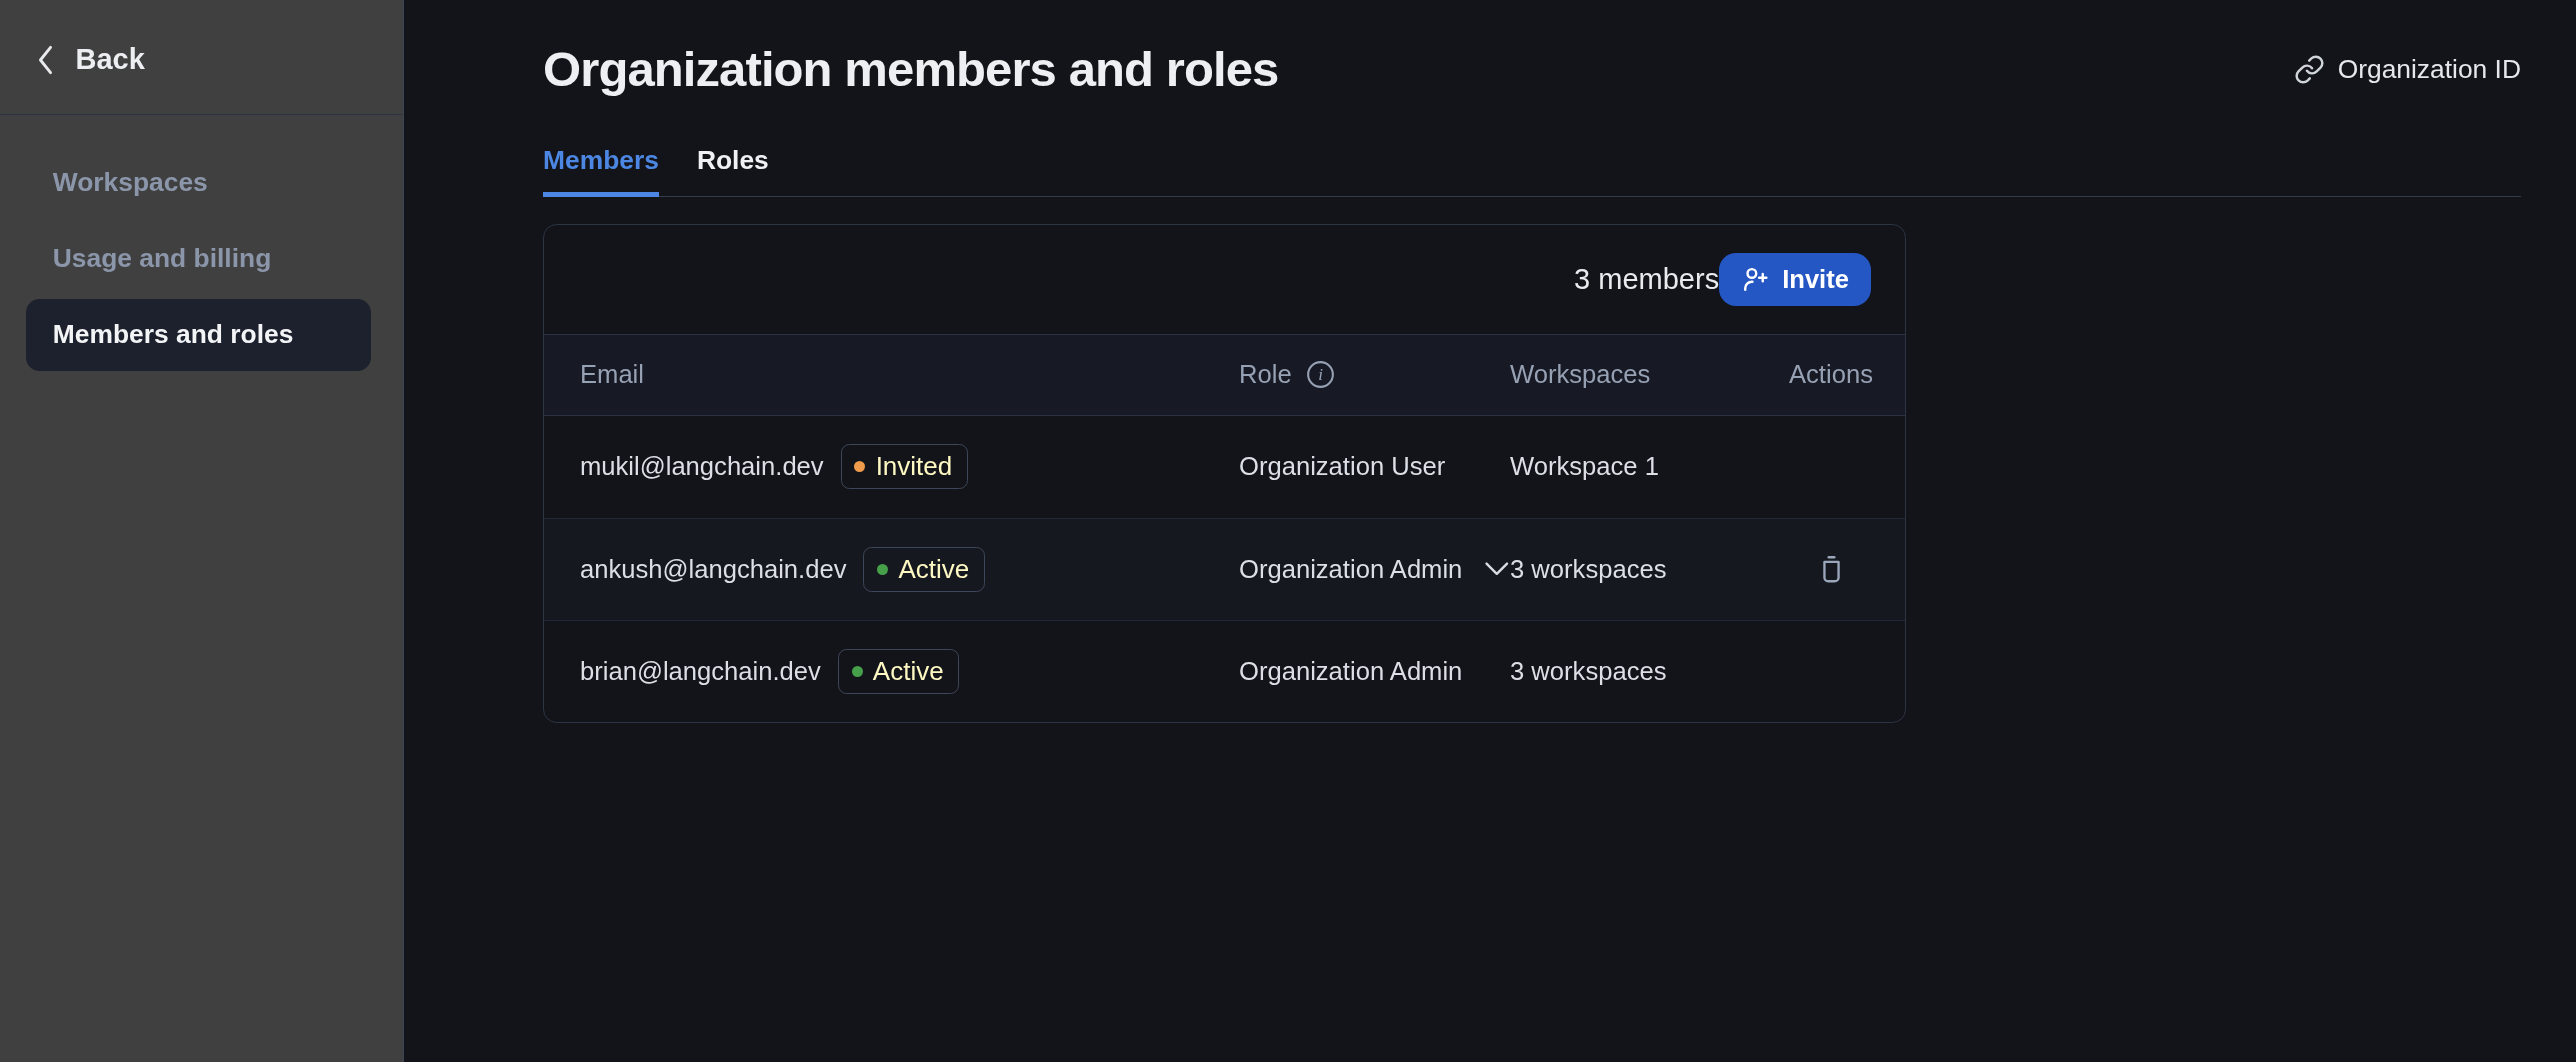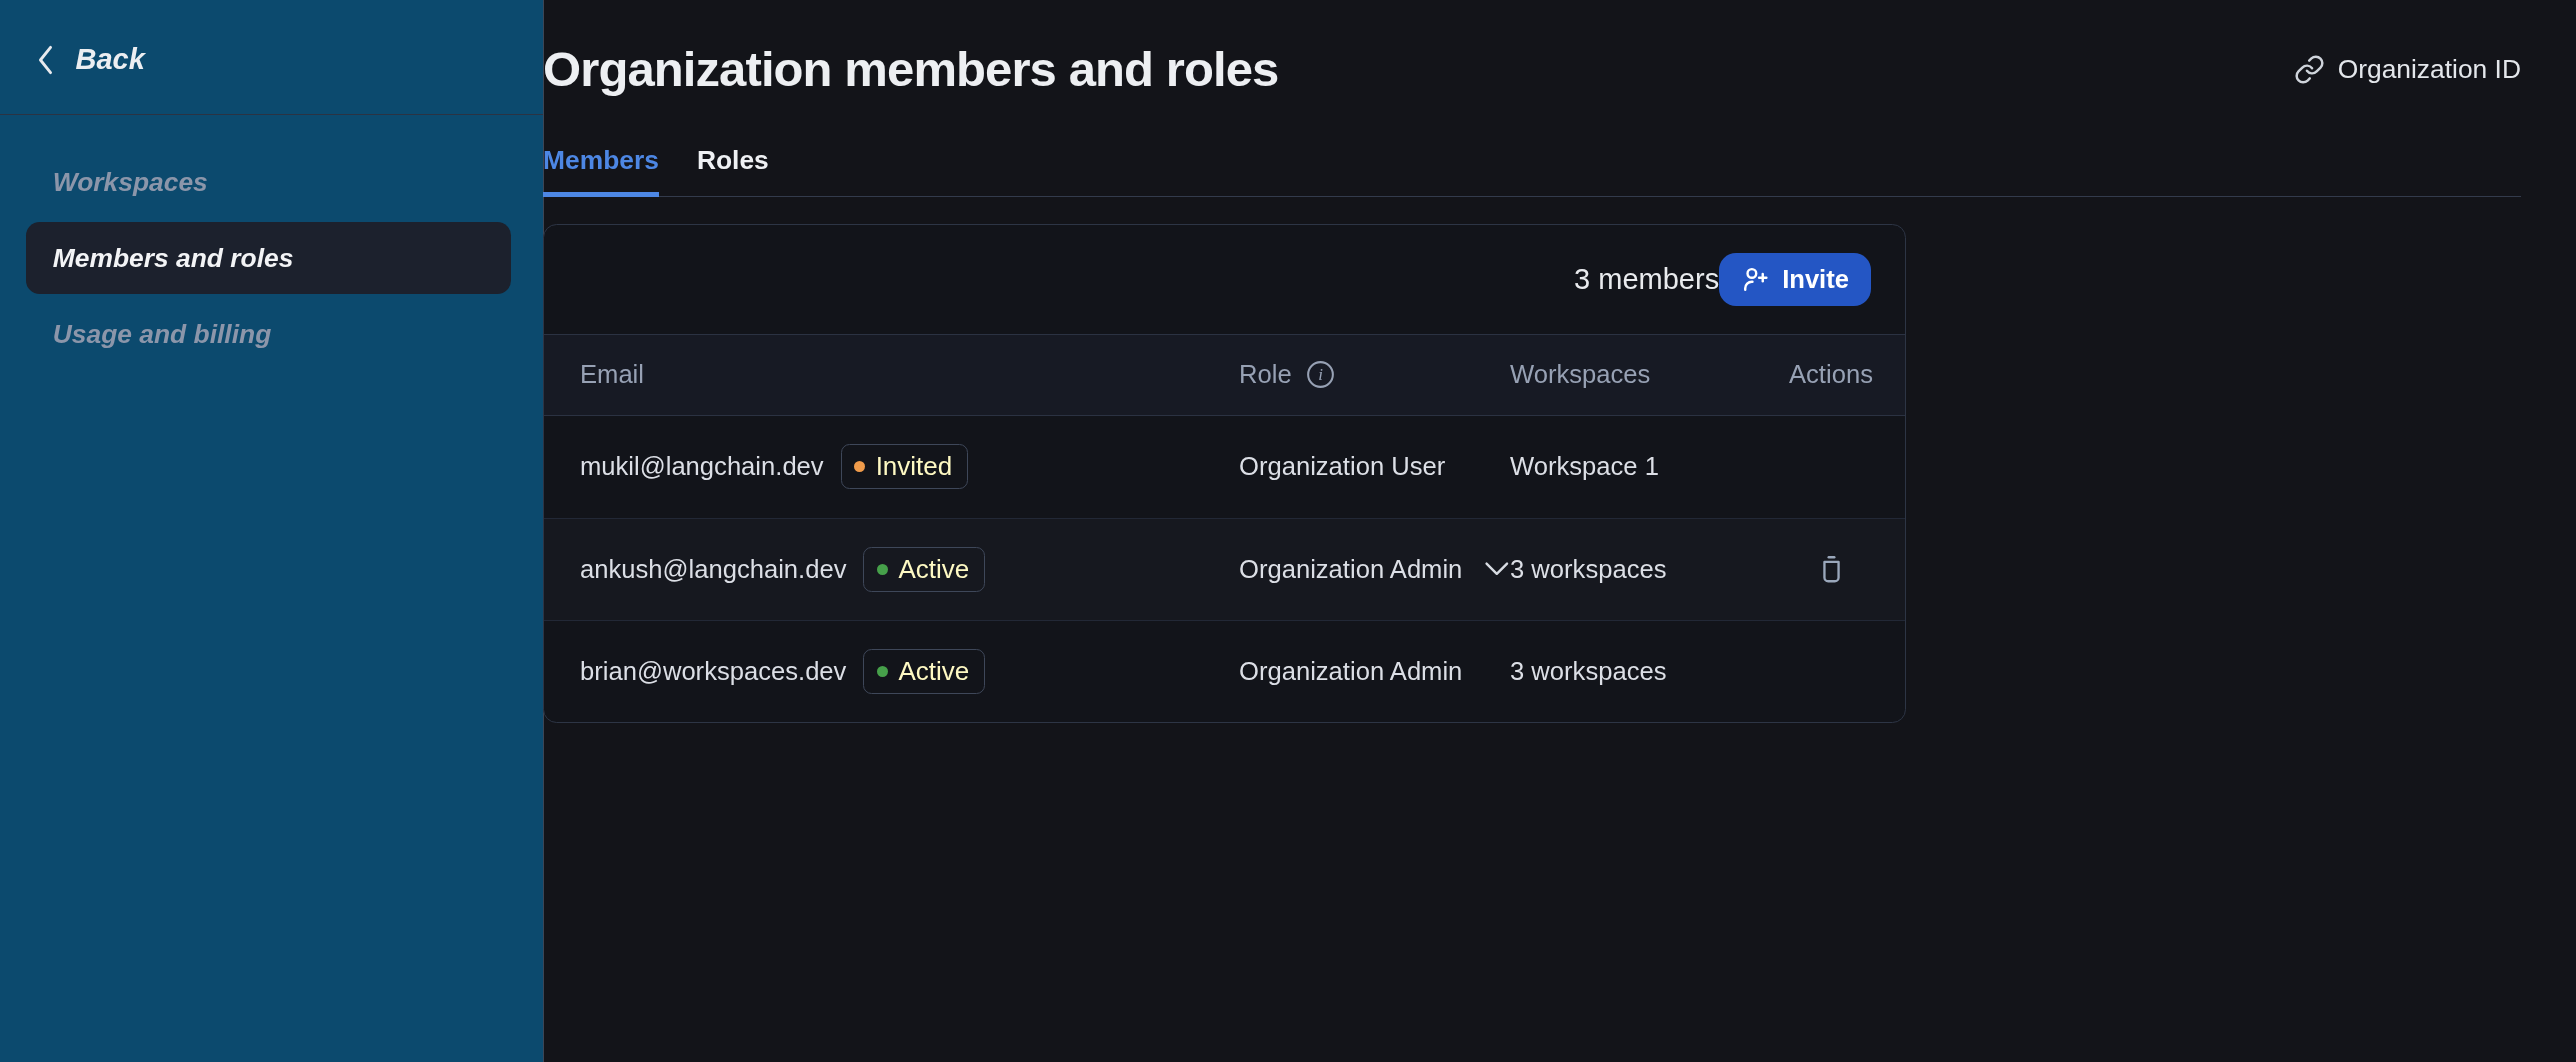--- a/index.html
+++ b/index.html
@@ -7,24 +7,23 @@
     width: 2576px; height: 1063px;
     overflow: hidden;
     background: #131419;
     font-family: "Liberation Sans", sans-serif;
     -webkit-font-smoothing: antialiased;
   }
 
   
   .sidebar {
     position: absolute; left: 0; top: 0; bottom: 0;
-    width: 544px;
-    background: #0c4a6e;
+    width: 404px;
+    background: #404040;
     border-right: 1.7px solid #3c4656;
-    font-style: italic;
   }
   .back-row {
     display: flex; align-items: center; gap: 20.5px;
     padding: 43px 34px 38px 36px;
     border-bottom: 1.7px solid #2b3343;
     cursor: pointer;
   }
   .back-label { font-size: 29px; font-weight: 600; color: #eceef1; }
   .nav { display: flex; flex-direction: column; gap: 4.3px; padding: 31px 32px 0 26.4px; }
   .nav-item {
@@ -150,22 +149,22 @@
   <div class="back-row">
     <span style="display:flex;">
       <svg width="19" height="32" viewBox="0 0 22 38" fill="none">
         <polyline points="17,4 5,19 17,34" stroke="#e8eaee" stroke-width="3.4" stroke-linecap="round" stroke-linejoin="round"></polyline>
       </svg>
     </span>
     <span class="back-label">Back</span>
   </div>
   <nav class="nav">
     <div class="nav-item">Workspaces</div>
+    <div class="nav-item">Usage and billing</div>
     <div class="nav-item active">Members and roles</div>
-    <div class="nav-item">Usage and billing</div>
   </nav>
 </aside>
 
 <main class="main">
 
   <div class="page-header">
     <h1 class="page-title">Organization members and roles</h1>
     <div class="org-id">
       <span style="display:flex;">
         <svg width="31" height="31" viewBox="0 0 24 24" fill="none" stroke="#cfd4db" stroke-width="1.9" stroke-linecap="round" stroke-linejoin="round">
@@ -260,21 +259,21 @@
         <svg width="31" height="32" viewBox="0 0 32 34" fill="none" stroke="#9aa7bb" stroke-width="2.5" stroke-linecap="round" stroke-linejoin="round">
           <path d="M13 4.5h6"></path>
           <path d="M8.5 9.5h15v16.5a4 4 0 0 1-4 4h-7a4 4 0 0 1-4-4z"></path>
         </svg>
       </button>
     </div>
   </div>
 
   <div class="member-row grid-cols">
     <div class="email-cell">
-      <span>brian@workspaces.dev</span>
+      <span>brian@langchain.dev</span>
       <span class="badge">
         <span class="dot" style="background: rgb(70, 160, 74);"></span>
         <span class="badge-label">Active</span>
       </span>
     </div>
     <div class="role-cell">
       <span>Organization Admin</span>
 
     </div>
     <div>3 workspaces</div>

